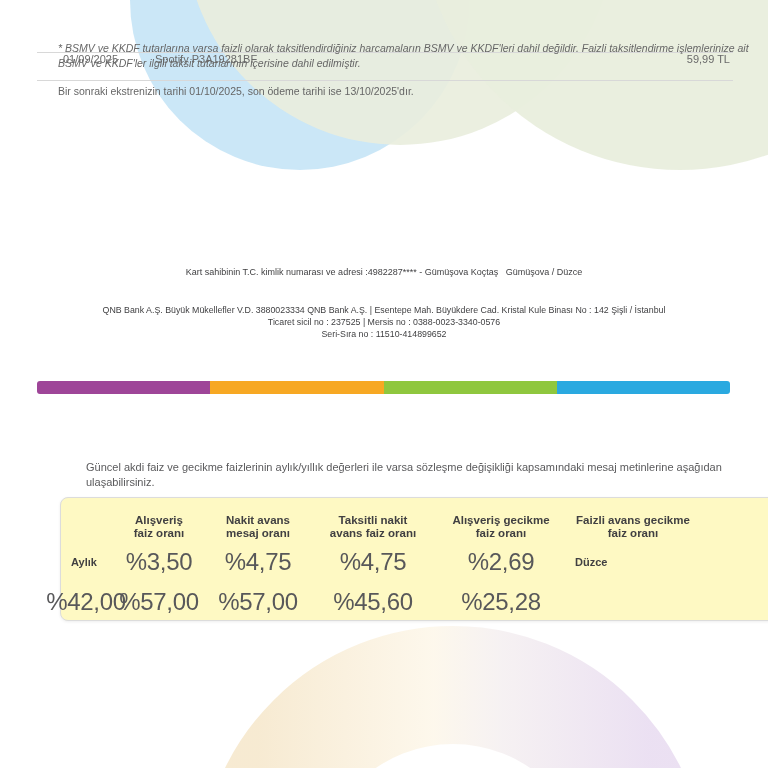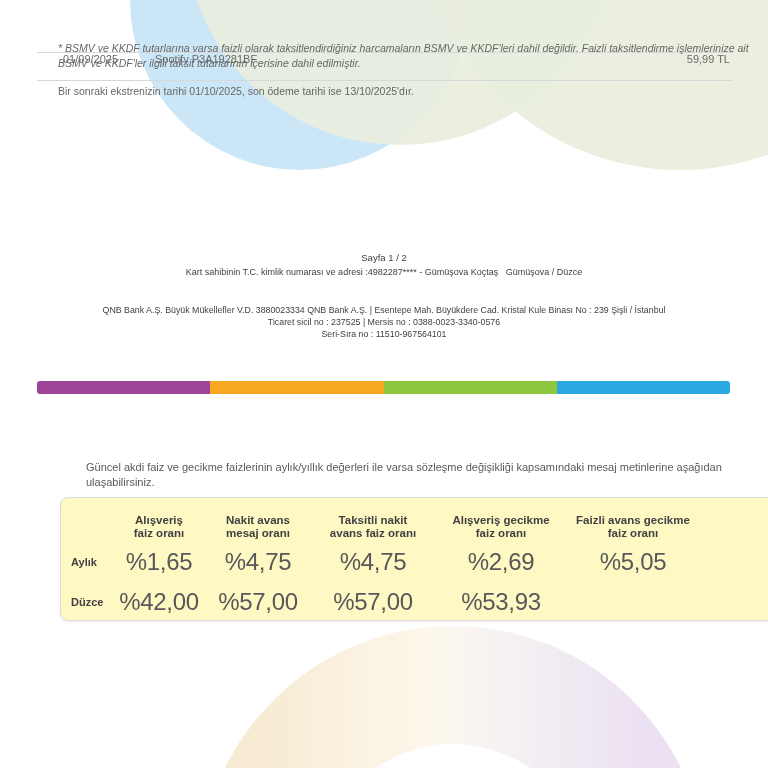--- a/index.html
+++ b/index.html
@@ -86,26 +86,25 @@
 
   <div class="txn-row">
     <span class="txn-date">01/09/2025</span>
     <span class="txn-desc">Spotify P3A19281BF</span>
     <span class="txn-amount">59,99 TL</span>
   </div>
 
   <div class="note note-bsmv">* BSMV ve KKDF tutarlarına varsa faizli olarak taksitlendirdiğiniz harcamaların BSMV ve KKDF'leri dahil değildir. Faizli taksitlendirme işlemlerinize ait BSMV ve KKDF'ler ilgili taksit tutarlarının içerisine dahil edilmiştir.</div>
   <div class="note note-next">Bir sonraki ekstrenizin tarihi 01/10/2025, son ödeme tarihi ise 13/10/2025'dır.</div>
 
-  <div class="center-line page-label">Sayfa 1 / 2</div>
   <div class="center-line cardholder">Kart sahibinin T.C. kimlik numarası ve adresi :4982287**** - Gümüşova Koçtaş   Gümüşova / Düzce</div>
   <div class="bank-block">
-    <div>QNB Bank A.Ş. Büyük Mükellefler V.D. 3880023334 QNB Bank A.Ş. | Esentepe Mah. Büyükdere Cad. Kristal Kule Binası No : 239 Şişli / İstanbul</div>
+    <div>QNB Bank A.Ş. Büyük Mükellefler V.D. 3880023334 QNB Bank A.Ş. | Esentepe Mah. Büyükdere Cad. Kristal Kule Binası No : 142 Şişli / İstanbul</div>
     <div>Ticaret sicil no : 237525 | Mersis no : 0388-0023-3340-0576</div>
-    <div>Seri-Sıra no : 11510-967564101</div>
+    <div>Seri-Sıra no : 11510-414899652</div>
   </div>
 
   <div class="divider">
     <div class="seg" style="background: rgb(158, 69, 152);"></div>
     <div class="seg" style="background: rgb(247, 168, 35);"></div>
     <div class="seg" style="background: rgb(143, 199, 62);"></div>
     <div class="seg" style="background: rgb(42, 169, 224);"></div>
   </div>
 
   <div class="rates-intro">Güncel akdi faiz ve gecikme faizlerinin aylık/yıllık değerleri ile varsa sözleşme değişikliği kapsamındaki mesaj metinlerine aşağıdan ulaşabilirsiniz.</div>
@@ -117,26 +116,26 @@
     <div class="rc-cell rc-head">Nakit avans
 mesaj oranı</div>
     <div class="rc-cell rc-head">Taksitli nakit
 avans faiz oranı</div>
     <div class="rc-cell rc-head">Alışveriş gecikme
 faiz oranı</div>
     <div class="rc-cell rc-head">Faizli avans gecikme
 faiz oranı</div>
 
     <div class="rc-cell rc-label">Aylık</div>
-    <div class="rc-cell rc-val">%1,65</div>
+    <div class="rc-cell rc-val">%3,50</div>
     <div class="rc-cell rc-val">%4,75</div>
     <div class="rc-cell rc-val">%4,75</div>
     <div class="rc-cell rc-val">%2,69</div>
-    <div class="rc-cell rc-val">%5,05</div>
 
     <div class="rc-cell rc-label">Düzce</div>
     <div class="rc-cell rc-val">%42,00</div>
     <div class="rc-cell rc-val">%57,00</div>
     <div class="rc-cell rc-val">%57,00</div>
-    <div class="rc-cell rc-val">%53,93</div>
+    <div class="rc-cell rc-val">%45,60</div>
+    <div class="rc-cell rc-val">%25,28</div>
   </div>
 
 </div>
 
 </body></html>

